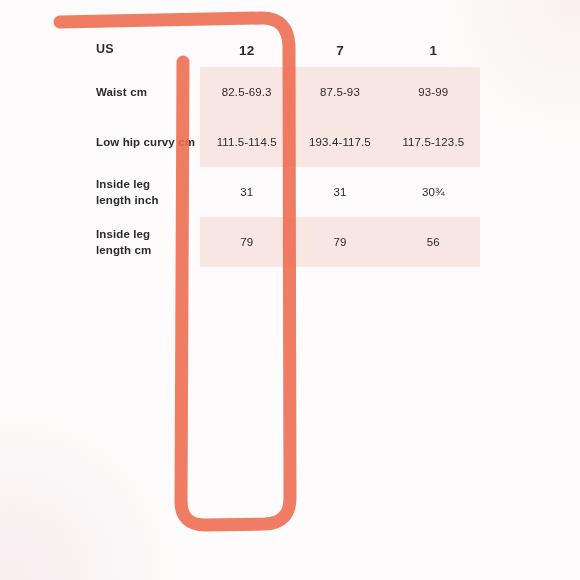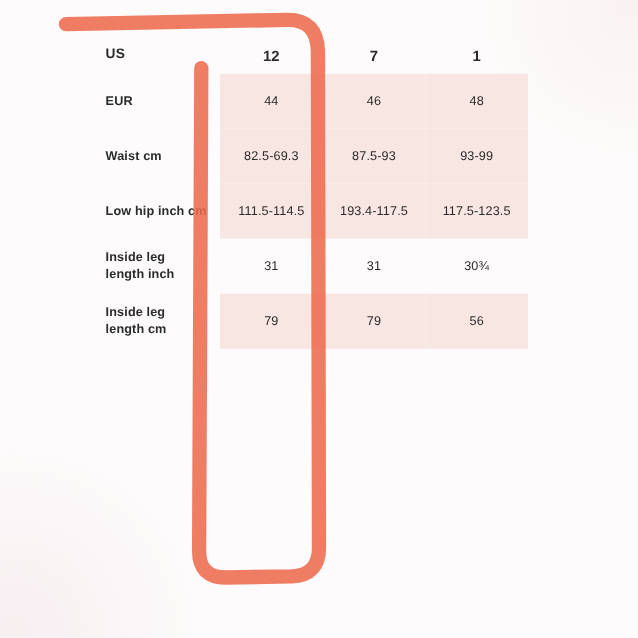--- a/index.html
+++ b/index.html
@@ -125,40 +125,34 @@
       </colgroup>
       <tbody>
 
         <tr class="head">
           <td class="label">US</td>
           <td class="val">12</td>
           <td class="val">7</td>
           <td class="val">1</td>
         </tr>
 
-        <tr class="striped">
-          <td class="label">EUR</td>
-          <td class="val">44</td>
-          <td class="val">46</td>
-          <td class="val">48</td>
-        </tr>
 
 
         <tr class="striped">
           <td class="label">Waist cm</td>
           <td class="val">82.5-69.3</td>
           <td class="val">87.5-93</td>
           <td class="val">93-99</td>
         </tr>
 
 
 
 
         <tr class="striped">
-          <td class="label">Low hip inch cm</td>
+          <td class="label">Low hip curvy cm</td>
           <td class="val">111.5-114.5</td>
           <td class="val">193.4-117.5</td>
           <td class="val">117.5-123.5</td>
         </tr>
 
         <tr>
           <td class="label">Inside leg
 length inch</td>
           <td class="val">31</td>
           <td class="val">31</td>

